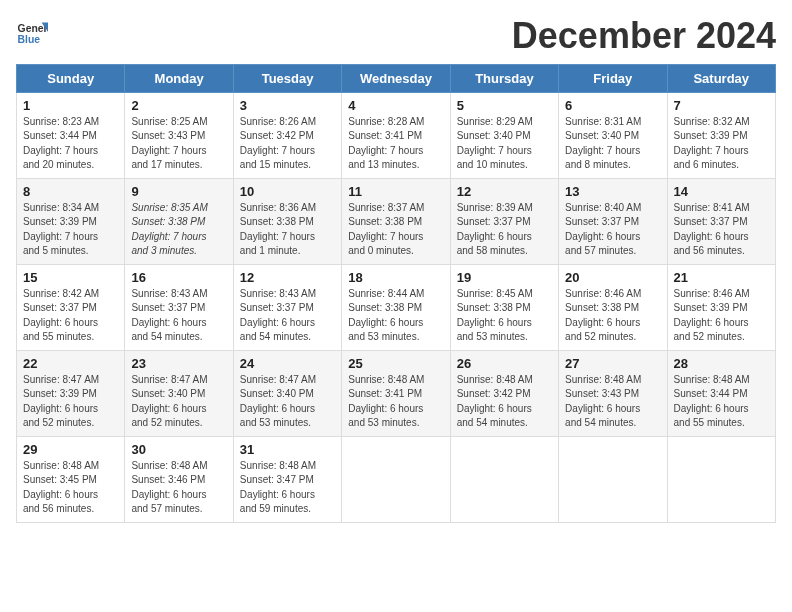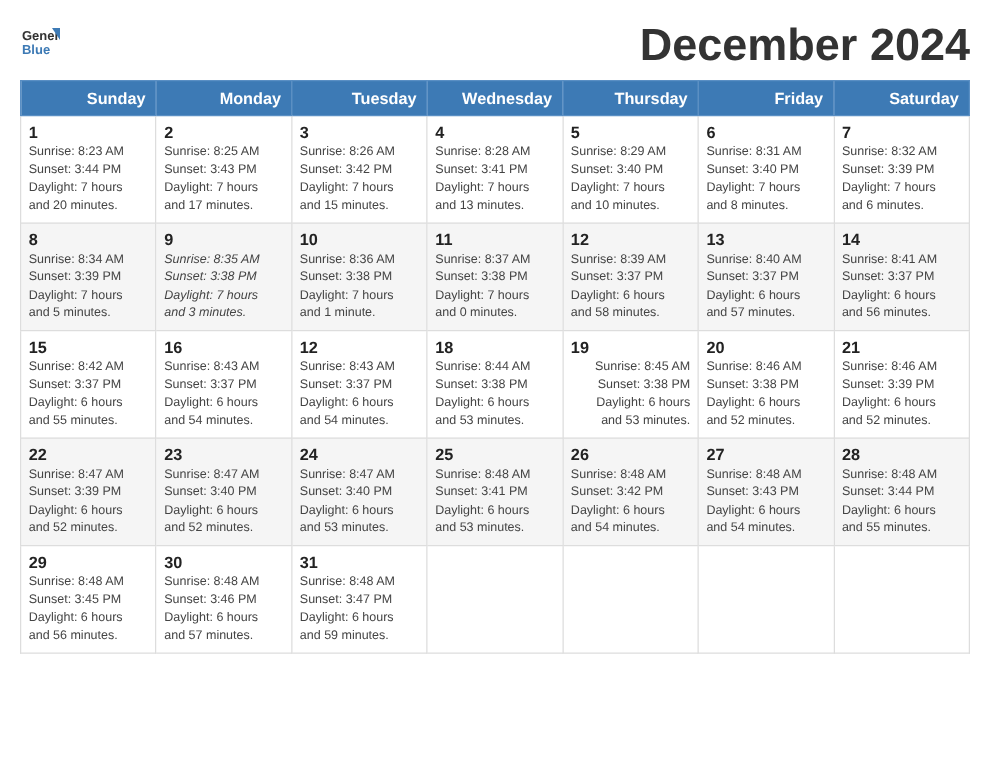--- a/index.html
+++ b/index.html
@@ -43,21 +43,21 @@
       width: 100%;
       border-collapse: collapse;
       border: 1px solid #ccc;
     }
     .calendar th {
       background-color: #3d7ab5;
       color: #fff;
       font-size: 13px;
       font-weight: bold;
       padding: 6px 8px;
-      text-align: right;
+      text-align: center;
       border: 1px solid #5a8fc4;
     }
     .calendar td {
       vertical-align: top;
       padding: 5px 6px;
       font-size: 10px;
       color: #333;
       border: 1px solid #ddd;
       width: calc(100% / 7);
       background: #fff;
@@ -238,21 +238,21 @@
         </td>
         <td>
           <span class="day-number">18</span>
           <div class="day-info" style="white-space: pre-line;">Sunrise: 8:44 AM
 Sunset: 3:38 PM
 Daylight: 6 hours
 and 53 minutes.</div>
         </td>
         <td>
           <span class="day-number">19</span>
-          <div class="day-info" style="white-space: pre-line; text-align: right;">Sunrise: 8:45 AM
+          <div class="day-info" style="white-space: pre-line;">Sunrise: 8:45 AM
 Sunset: 3:38 PM
 Daylight: 6 hours
 and 53 minutes.</div>
         </td>
         <td>
           <span class="day-number">20</span>
           <div class="day-info" style="white-space: pre-line;">Sunrise: 8:46 AM
 Sunset: 3:38 PM
 Daylight: 6 hours
 and 52 minutes.</div>

